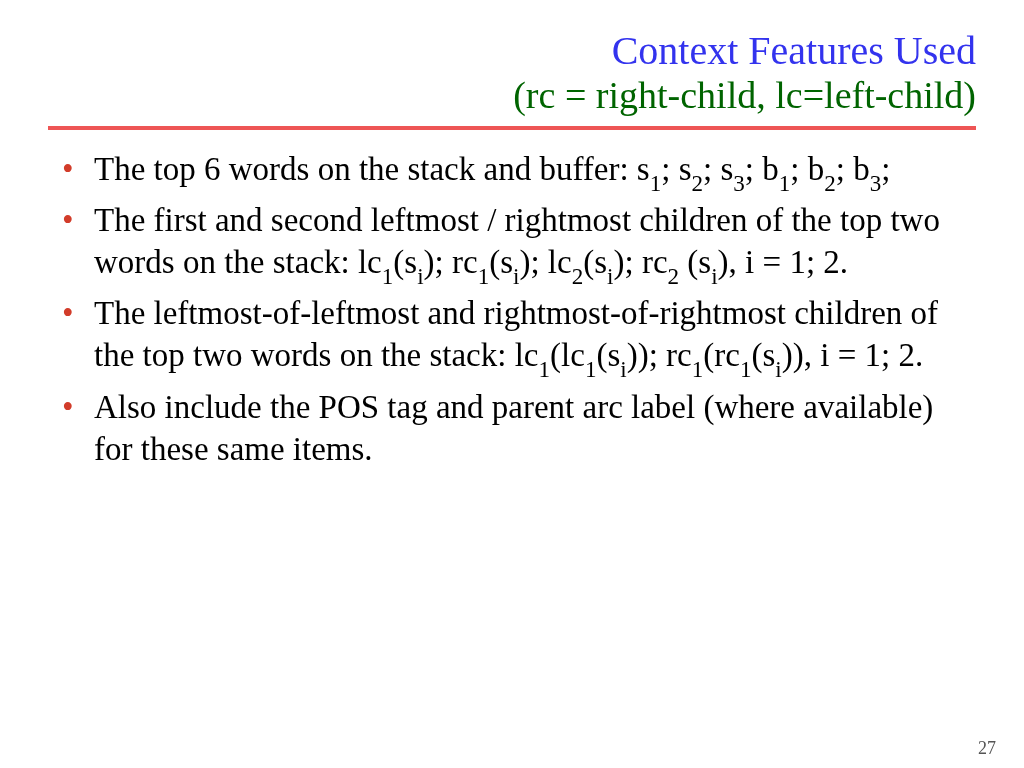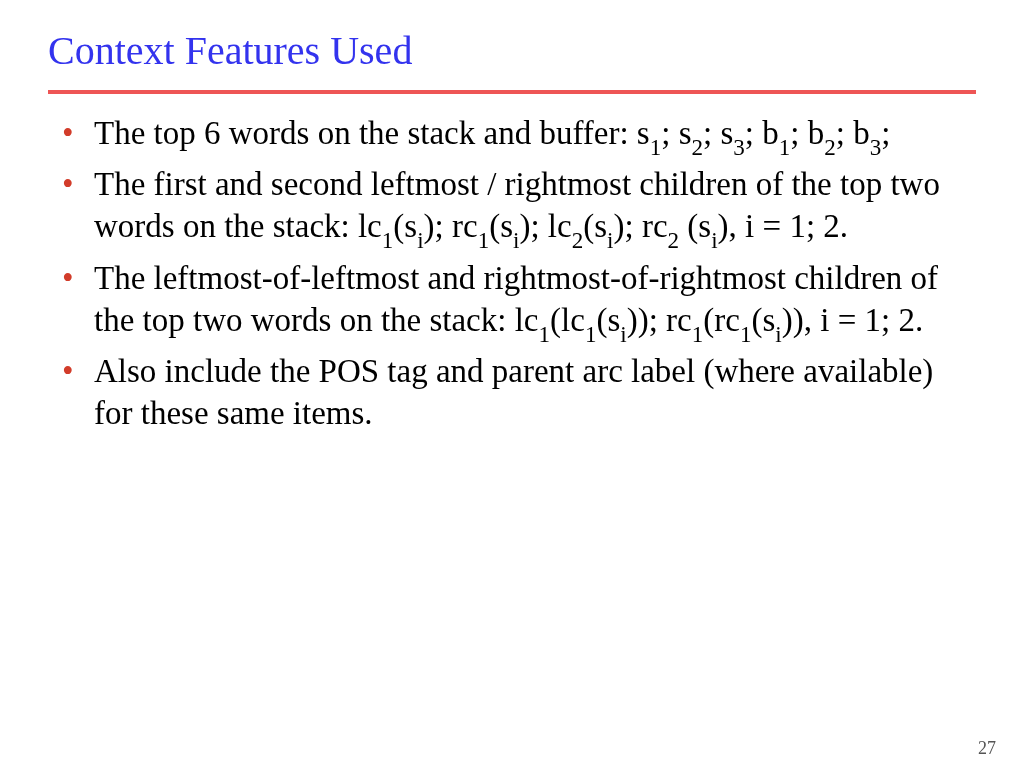--- a/index.html
+++ b/index.html
@@ -12,22 +12,22 @@
     color: #000;
   }
   .slide {
     position: relative;
     width: 1024px;
     height: 768px;
     box-sizing: border-box;
     padding: 28px 48px 20px 48px;
   }
   .title-block {
-    text-align: left;
-    margin-bottom: 16px;
+    text-align: right;
+    margin-bottom: 8px;
   }
   .title {
     font-size: 40px;
     color: #3333ee;
     line-height: 1.15;
   }
   .subtitle {
     font-size: 38px;
     color: #006400;
     line-height: 1.15;
@@ -74,20 +74,21 @@
     font-family: "Times New Roman", Times, serif;
   }
 </style>
 </head>
 <body>
 
 <div class="slide">
 
   <div class="title-block">
     <div class="title">Context Features Used</div>
+    <div class="subtitle">(rc = right-child, lc=left-child)</div>
   </div>
 
   <hr class="rule">
 
   <ul class="bullets">
       <li><span>The top 6 words on the stack and buffer: s</span><span class="sub">1</span><span>; s</span><span class="sub">2</span><span>; s</span><span class="sub">3</span><span>; b</span><span class="sub">1</span><span>; b</span><span class="sub">2</span><span>; b</span><span class="sub">3</span><span>;</span></li>
       <li><span>The first and second leftmost / rightmost children of the top two words on the stack: lc</span><span class="sub">1</span><span>(s</span><span class="sub">i</span><span>); rc</span><span class="sub">1</span><span>(s</span><span class="sub">i</span><span>); lc</span><span class="sub">2</span><span>(s</span><span class="sub">i</span><span>); rc</span><span class="sub">2</span><span> (s</span><span class="sub">i</span><span>), i = 1; 2.</span></li>
       <li><span>The leftmost-of-leftmost and rightmost-of-rightmost children of the top two words on the stack: lc</span><span class="sub">1</span><span>(lc</span><span class="sub">1</span><span>(s</span><span class="sub">i</span><span>)); rc</span><span class="sub">1</span><span>(rc</span><span class="sub">1</span><span>(s</span><span class="sub">i</span><span>)), i = 1; 2.</span></li>
       <li><span>Also include the POS tag and parent arc label (where available) for these same items.</span></li>
     </ul>

